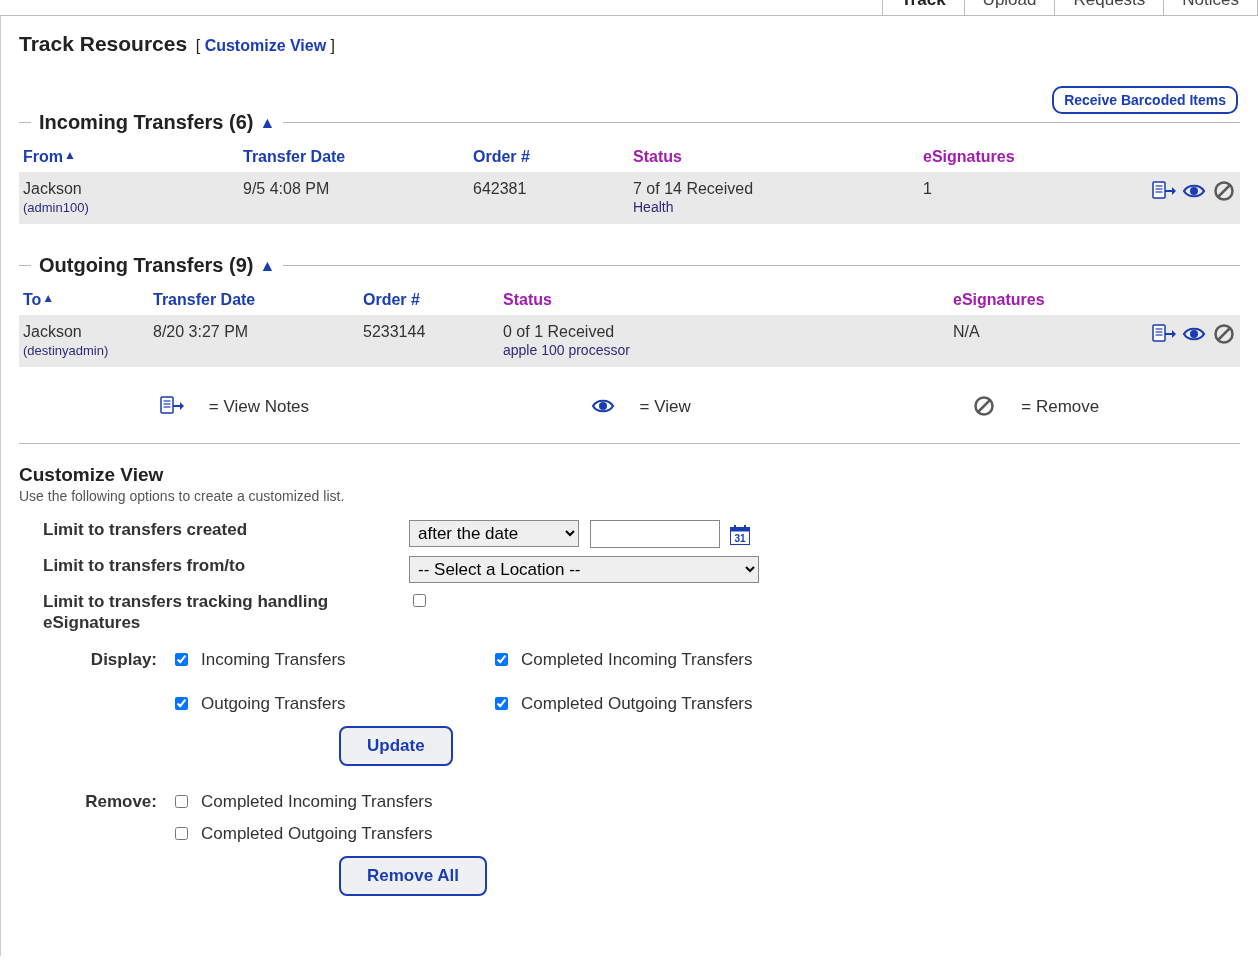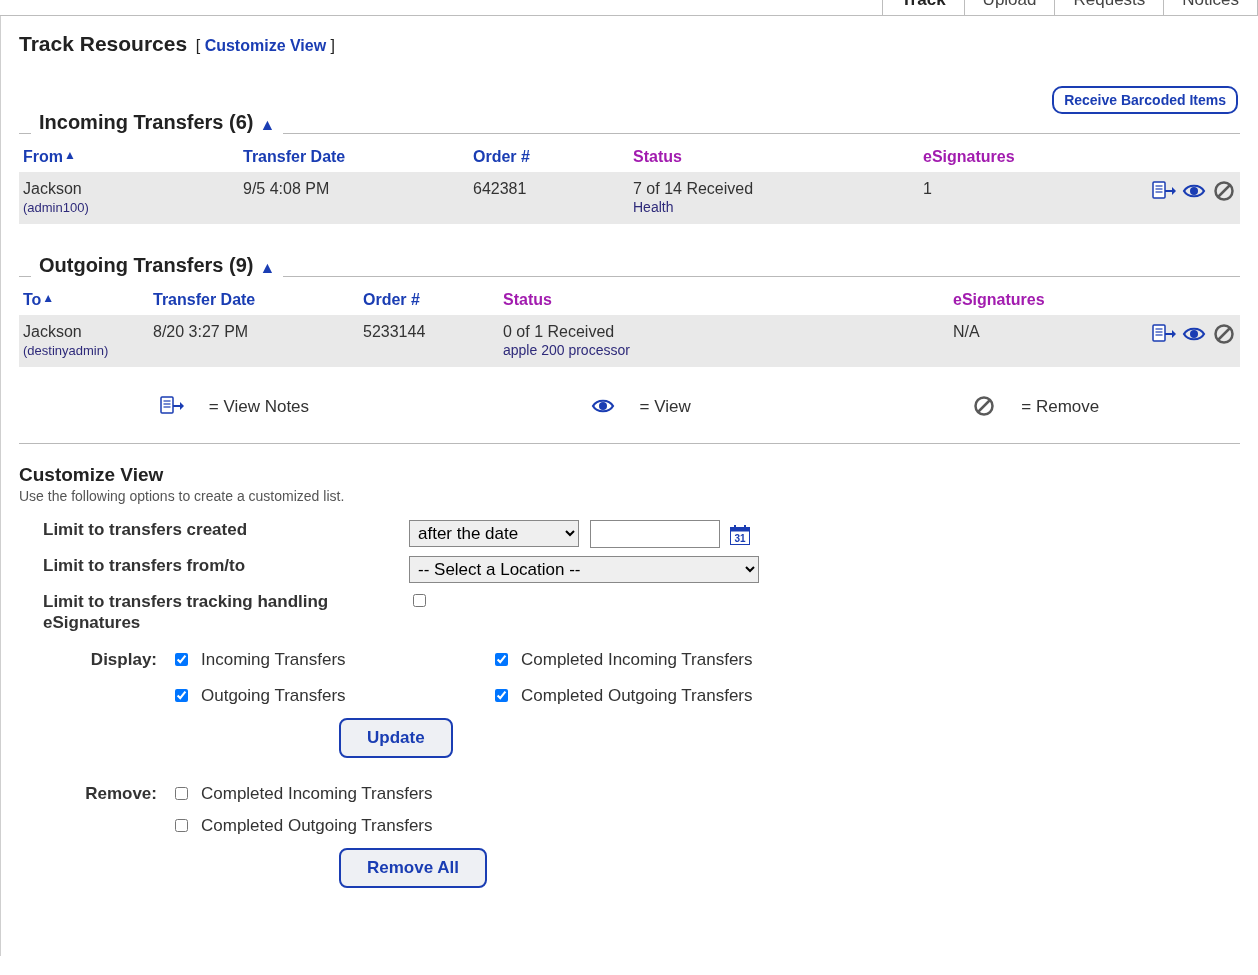--- a/index.html
+++ b/index.html
@@ -64,21 +64,21 @@
     font-weight: bold;
     text-align: right;
     padding: 4px 10px;
     font-size: 14px;
     line-height: 1.15;
     cursor: pointer;
   }
   
   .section-header {
     display: flex;
-    align-items: flex-end;
+    align-items: center;
     font-size: 20px;
     font-weight: bold;
     color: #222;
     margin-top: 55px;
   }
   .section-header.outgoing { margin-top: 30px; }
   .section-header .rule-left {
     width: 12px; height: 1px; background: #b9b9b9; margin-right: 8px;
   }
   .section-header .rule-right {
@@ -155,21 +155,21 @@
   }
   .cal-icon {
     display: inline-flex;
     vertical-align: middle;
     margin-left: 6px;
     cursor: pointer;
   }
   .disp-grid {
     display: grid;
     grid-template-columns: 320px 340px;
-    row-gap: 16px;
+    row-gap: 24px;
     align-items: center;
   }
   .chk-line { display: flex; align-items: center; gap: 10px; font-size: 17px; }
   .btn {
     border: 2px solid #1a3db3;
     border-radius: 8px;
     color: #1a3db3;
     background: #eef0f4;
     font-weight: bold;
     font-size: 17px;
@@ -313,21 +313,21 @@
       </tr>
       <tr class="row-shade">
         <td>
           <span>Jackson</span><br>
           <span class="sub-user">(destinyadmin)</span>
         </td>
         <td>8/20  3:27 PM</td>
         <td>5233144</td>
         <td>
           <span>0 of 1 Received</span><br>
-          <span class="sub-item">apple 200 processor</span>
+          <span class="sub-item">apple 100 processor</span>
         </td>
         <td>N/A</td>
         <td>
           <span class="action-icons">
             <span class="note-icon">
                   <svg width="26" height="20">
                     <use href="#note-ico"></use>
                   </svg>
                 </span>
             <span class="eye-icon">

